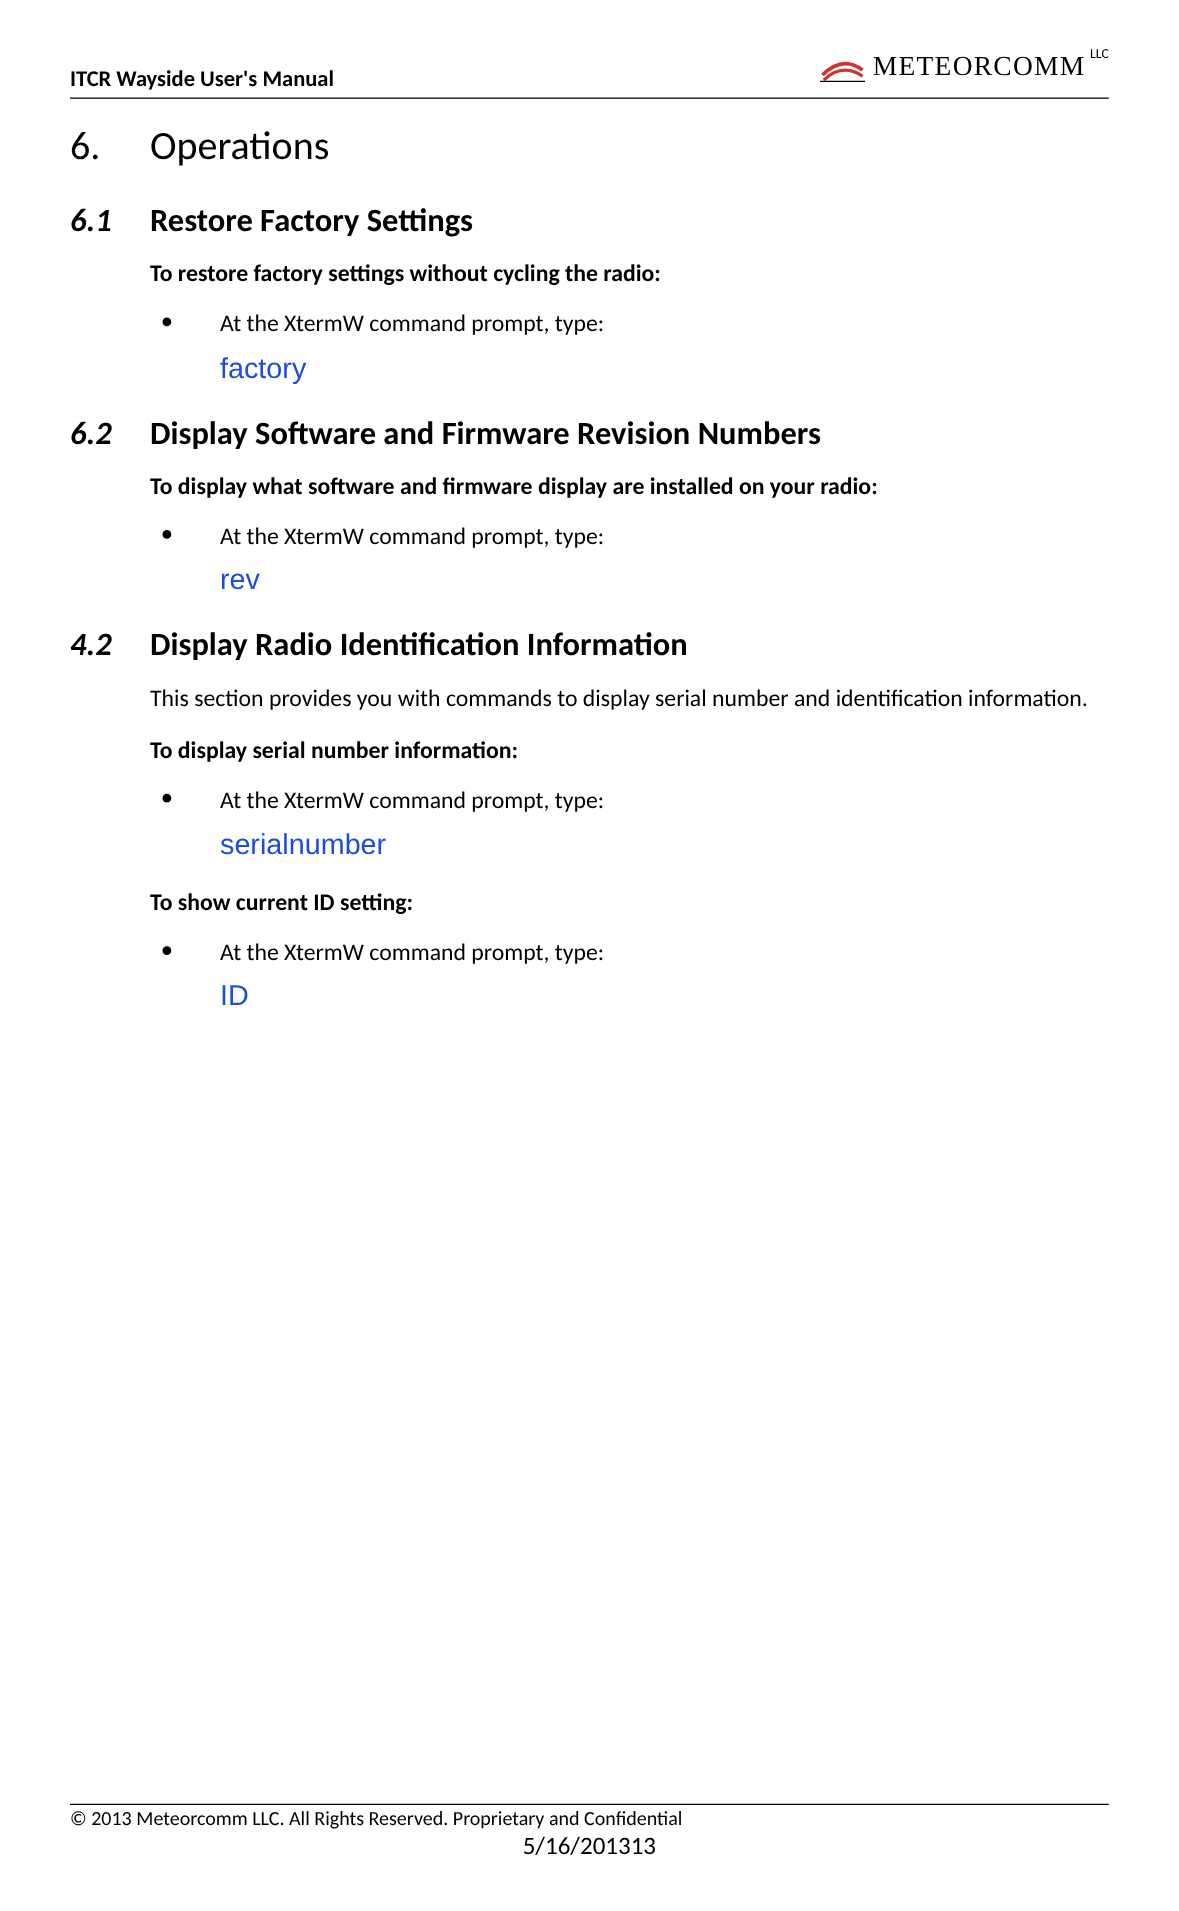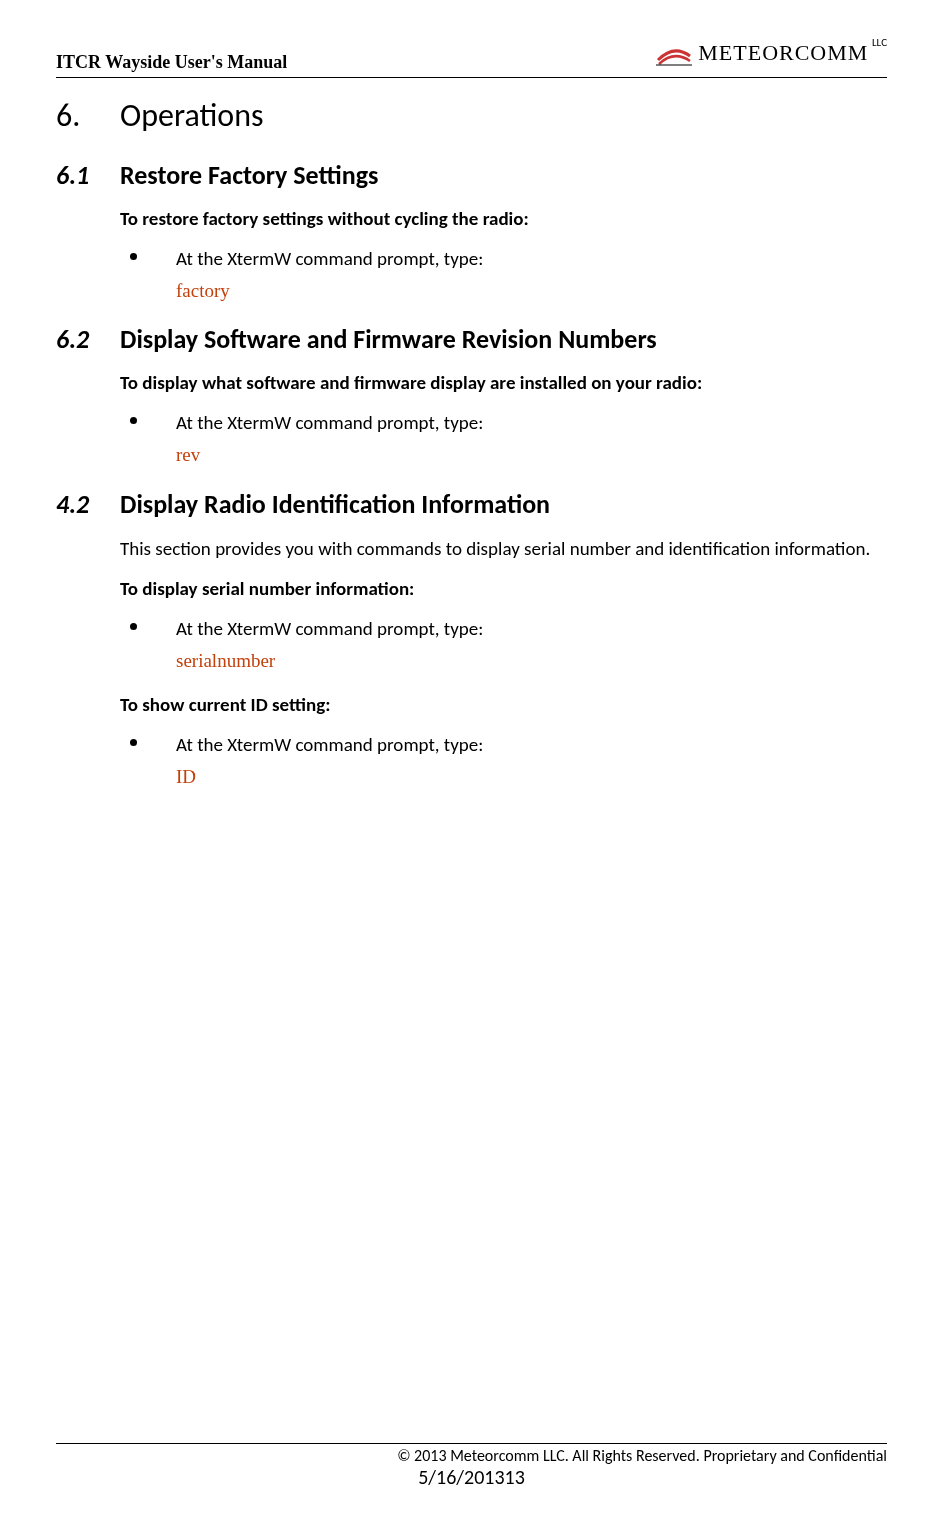--- a/index.html
+++ b/index.html
@@ -15,21 +15,20 @@
     .header-area {
       display: flex;
       justify-content: space-between;
       align-items: flex-start;
       margin-bottom: 4px;
     }
     .header-left {
       font-weight: bold;
       font-size: 18px;
       padding-top: 12px;
-      font-family: Liberation Serif, serif;
     }
     .logo {
       display: flex;
       align-items: center;
       gap: 6px;
     }
     .logo-text {
       font-weight: normal;
       font-size: 22px;
       font-family: 'Times New Roman', serif;
@@ -85,38 +84,38 @@
     ul.bullets li .dot {
       position: absolute;
       left: 10px;
       top: 7px;
       width: 7px;
       height: 7px;
       background: #000;
       border-radius: 50%;
     }
     .code {
-      font-family: Liberation Serif, serif;
-      font-size: 19px;
-      color: #c2410c;
+      font-family: Liberation Sans, sans-serif;
+      font-size: 23px;
+      color: #1d4ed8;
       margin-top: 6px;
     }
     .footer {
       position: absolute;
       left: 56px;
       right: 56px;
       bottom: 40px;
     }
     .footer-rule {
       border: none;
       border-top: 1.5px solid #000;
       margin-bottom: 2px;
     }
     .footer-center {
-      text-align: right;
+      text-align: left;
       font-size: 16px;
     }
     .footer-row {
       display: flex;
       justify-content: center;
       font-size: 20px;
     }
   </style>
 </head>
 <body>

